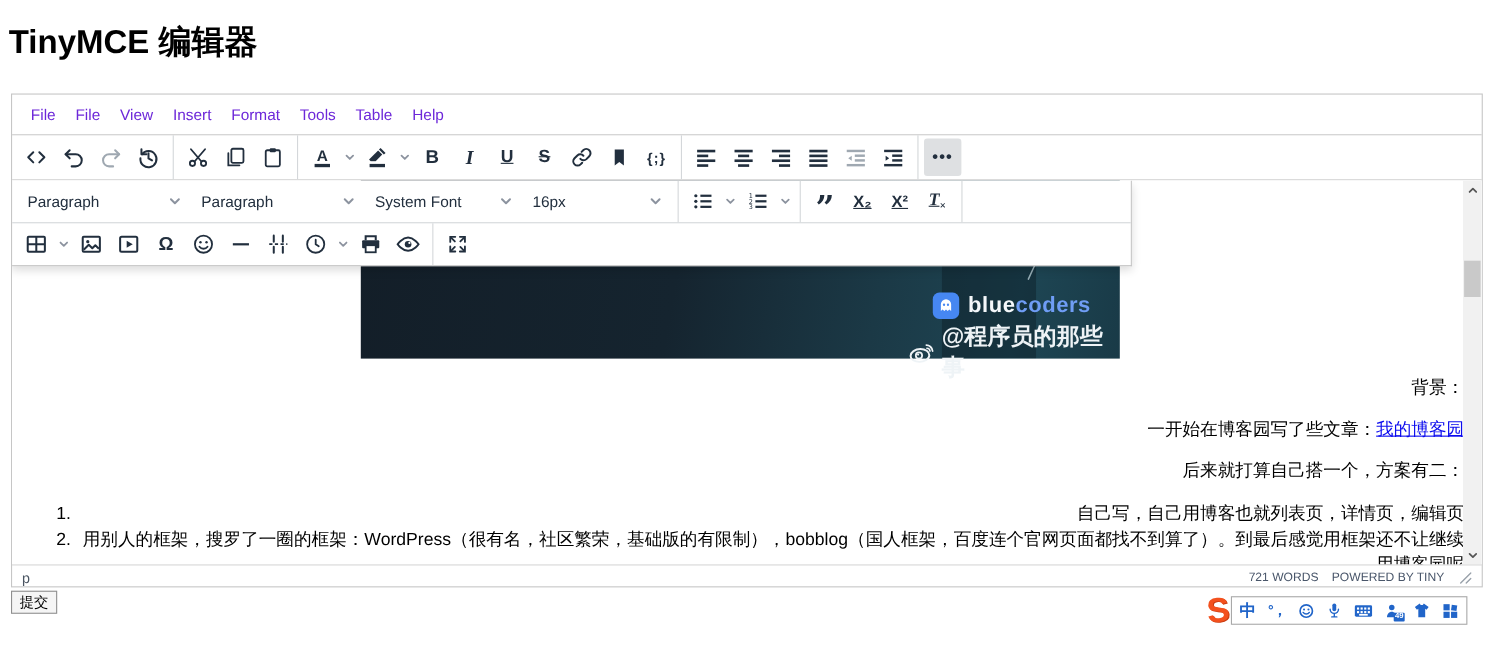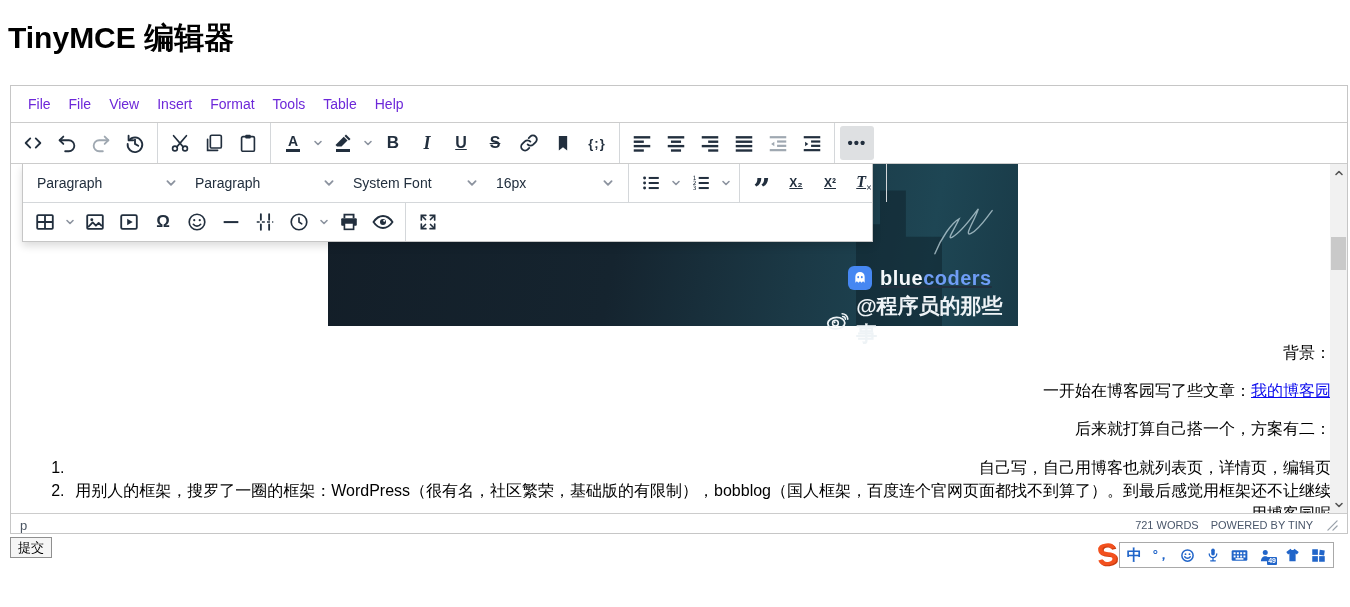--- a/index.html
+++ b/index.html
@@ -19,48 +19,48 @@
   button.tb.disabled{color:#9fa8b1;}
   button.tb.active{background:#dee0e2;}
   .tb svg{display:block;}
   .glyphB{font-weight:800;font-size:17px;}
   .glyphI{font-family:"Liberation Serif","DejaVu Serif",serif;font-style:italic;font-size:18px;font-weight:600;}
   .glyphU{font-size:16px;font-weight:700;text-decoration:underline;}
   .glyphS{font-size:16px;font-weight:700;text-decoration:line-through;}
   .glyphCode{font-size:13px;font-weight:700;letter-spacing:1px;}
   .glyphMore{font-size:15px;font-weight:800;letter-spacing:1px;line-height:10px;}
   .glyphQuote{font-family:"DejaVu Serif","Liberation Serif",serif;font-size:30px;font-weight:800;line-height:8px;margin-top:14px;}
-  .glyphXsub,.glyphXsup{font-size:12px;font-weight:600;text-decoration:underline;}
+  .glyphXsub,.glyphXsup{font-size:15px;font-weight:600;text-decoration:underline;}
   .glyphOmega{font-size:17px;font-weight:600;}
   .colorstack{display:flex;flex-direction:column;align-items:center;line-height:12px;}
   .colorstack .bar{width:14px;height:3px;background:#222f3e;margin-top:2px;}
   .fontA{font-size:14px;font-weight:700;}
   
   .edit-area{position:relative;height:349px;overflow:hidden;background:#fff;}
-  .overflow-panel{position:absolute;top:0;left:-1px;width:851px;background:#fff;border:1px solid #c6c6c6;
-    border-top:none;box-shadow:0 4px 8px rgba(0,0,0,.14);z-index:30;box-sizing:border-box;margin-left:12px;}
+  .overflow-panel{position:absolute;top:0;left:-1px;width:1019px;background:#fff;border:1px solid #c6c6c6;
+    border-top:none;box-shadow:0 4px 8px rgba(0,0,0,.14);z-index:30;box-sizing:border-box;}
   .panel-row{height:38px;display:flex;align-items:stretch;}
   .panel-row.second{border-top:1px solid #d4d7da;}
   .sel{display:flex;align-items:center;justify-content:space-between;padding:0 9px;font-size:14px;
     color:#222f3e;cursor:pointer;}
   .sel .lbl{margin-right:20px;}
   .pgroup{display:flex;align-items:center;padding:0 5px;}
   .pgroup+.pgroup{border-left:1px solid #d4d7da;}
   .chev{color:#8c939f;}
   
   .doc{position:absolute;left:0;top:0;width:1320px;}
   .banner{margin-left:317px;width:690px;height:162px;position:relative;
     background:linear-gradient(100deg,#131e28 0%,#15242f 42%,#1b3946 68%,#1e4654 86%,#1a3temp 100%);
     background:linear-gradient(100deg,#131e28 0%,#15242f 42%,#1b3946 68%,#1e4654 86%,#193a47 100%);}
   .banner .sil{position:absolute;left:528px;top:8px;width:86px;height:154px;background:rgba(8,20,28,.38);
     clip-path:polygon(0 100%,0 34%,28% 34%,28% 12%,58% 12%,58% 42%,100% 42%,100% 100%);}
   .banner .sig{position:absolute;left:598px;top:38px;transform:rotate(-14deg);opacity:.8;}
   .brandline{position:absolute;left:520px;top:102px;display:flex;align-items:center;gap:8px;}
   .brand-badge{width:24px;height:24px;background:#4687f2;border-radius:6px;display:flex;align-items:center;justify-content:center;}
-  .brand-text{font-size:20px;font-weight:700;letter-spacing:.5px;text-decoration:underline;}
+  .brand-text{font-size:20px;font-weight:700;letter-spacing:.5px;}
   .brand-text .w{color:#f4f7fa;}
   .brand-text .b{color:#6f9df5;}
   .weiboline{position:absolute;left:498px;top:128px;display:flex;align-items:center;gap:5px;color:#eef3f6;
     font-size:21px;font-weight:700;}
   .doc-text{margin-left:12px;font-size:16px;color:#000;text-align:right;}
   .doc-text p{margin:16px 0;line-height:22px;}
   .doc-text a{color:#0b0bee;text-decoration:underline;}
   .doc-text ol{margin:16px 0 0 0;padding-left:46px;}
   .doc-text li{line-height:23px;}
   

